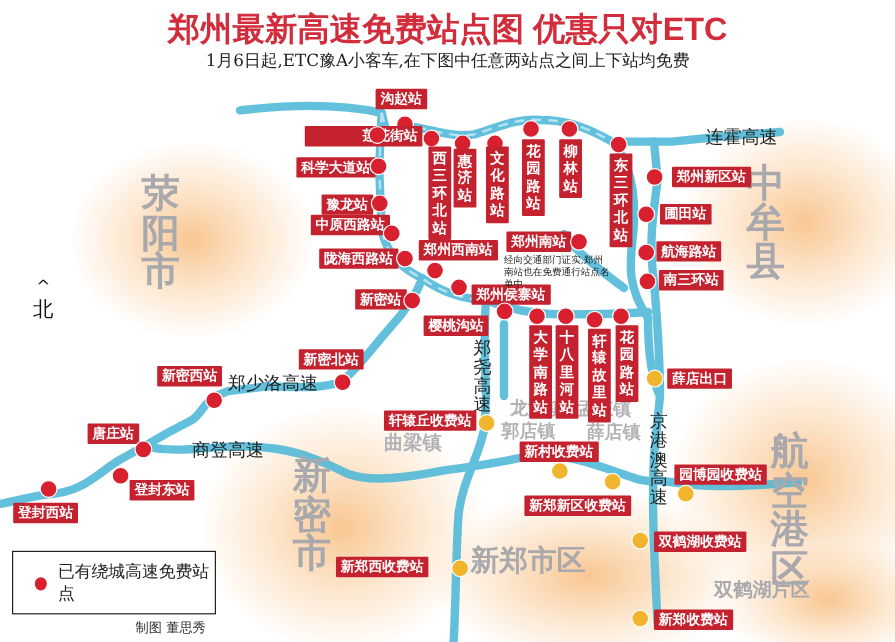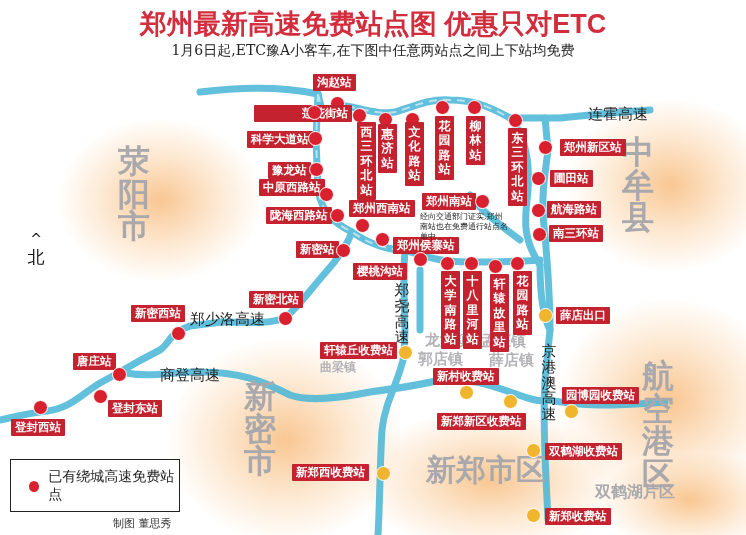--- a/index.html
+++ b/index.html
@@ -76,28 +76,28 @@
     </g>
   </svg>
 
   <div class="title">郑州最新高速免费站点图  优惠只对ETC</div>
   <div class="subtitle">1月6日起,ETC豫A小客车,在下图中任意两站点之间上下站均免费</div>
 
   <div class="district v" style="left:116px;top:145px;">荥阳市</div>
   <div class="district v" style="left:620px;top:136px;">中牟县</div>
   <div class="district v" style="left:242px;top:380px;">新密市</div>
   <div class="district v" style="left:640px;top:360px;">航空港区</div>
-  <div class="district" style="left:426px;top:455px;font-size:30px;">新郑市区</div>
+  <div class="district" style="left:392px;top:455px;font-size:24px;">新郑市区</div>
   <div class="district" style="left:595px;top:484px;font-size:16px;">双鹤湖片区</div>
 
   <div class="town" style="left:425px;top:331px;">龙湖镇</div>
   <div class="town" style="left:481px;top:332px;">孟庄镇</div>
   <div class="town" style="left:418px;top:350px;">郭店镇</div>
   <div class="town" style="left:489px;top:351px;">薛店镇</div>
-  <div class="town" style="left:320px;top:359px;font-size:12px;">曲梁镇</div>
+  <div class="town" style="left:320px;top:359px;font-size:16px;">曲梁镇</div>
 
   <div class="road" style="left:588px;top:105px;">连霍高速</div>
   <div class="road" style="left:190px;top:310px;">郑少洛高速</div>
   <div class="road" style="left:160px;top:366px;">商登高速</div>
   <div class="road v" style="left:393px;top:283px;">郑尧高速</div>
   <div class="road v" style="left:540px;top:333px;margin-top:11px;">京港澳高速</div>
 
   <div class="north">
     <div class="arrow">^</div>
     <div class="txt">北</div>
@@ -205,21 +205,21 @@
 
   <div class="dot yellow" style="left:503px;top:394px;"></div>
   <div class="label" style="left:437px;top:413px;">新郑新区收费站</div>
 
   <div class="label" style="left:562px;top:387px;">园博园收费站</div>
   <div class="dot yellow" style="left:564px;top:404px;"></div>
 
   <div class="dot yellow" style="left:526px;top:443px;"></div>
   <div class="label" style="left:545px;top:443px;">双鹤湖收费站</div>
 
-  <div class="label" style="left:292px;top:464px;">新郑西收费站</div>
+  <div class="label" style="left:280px;top:464px;">新郑西收费站</div>
   <div class="dot yellow" style="left:376px;top:466px;"></div>
 
   <div class="dot yellow" style="left:526px;top:508px;"></div>
   <div class="label" style="left:545px;top:508px;">新郑收费站</div>
 
   <div class="legend">
     <div class="row" style="top:8px;">
       <span class="sw" style="background:#d8202e;"></span>
       <span>已有绕城高速免费站点</span>
     </div>

